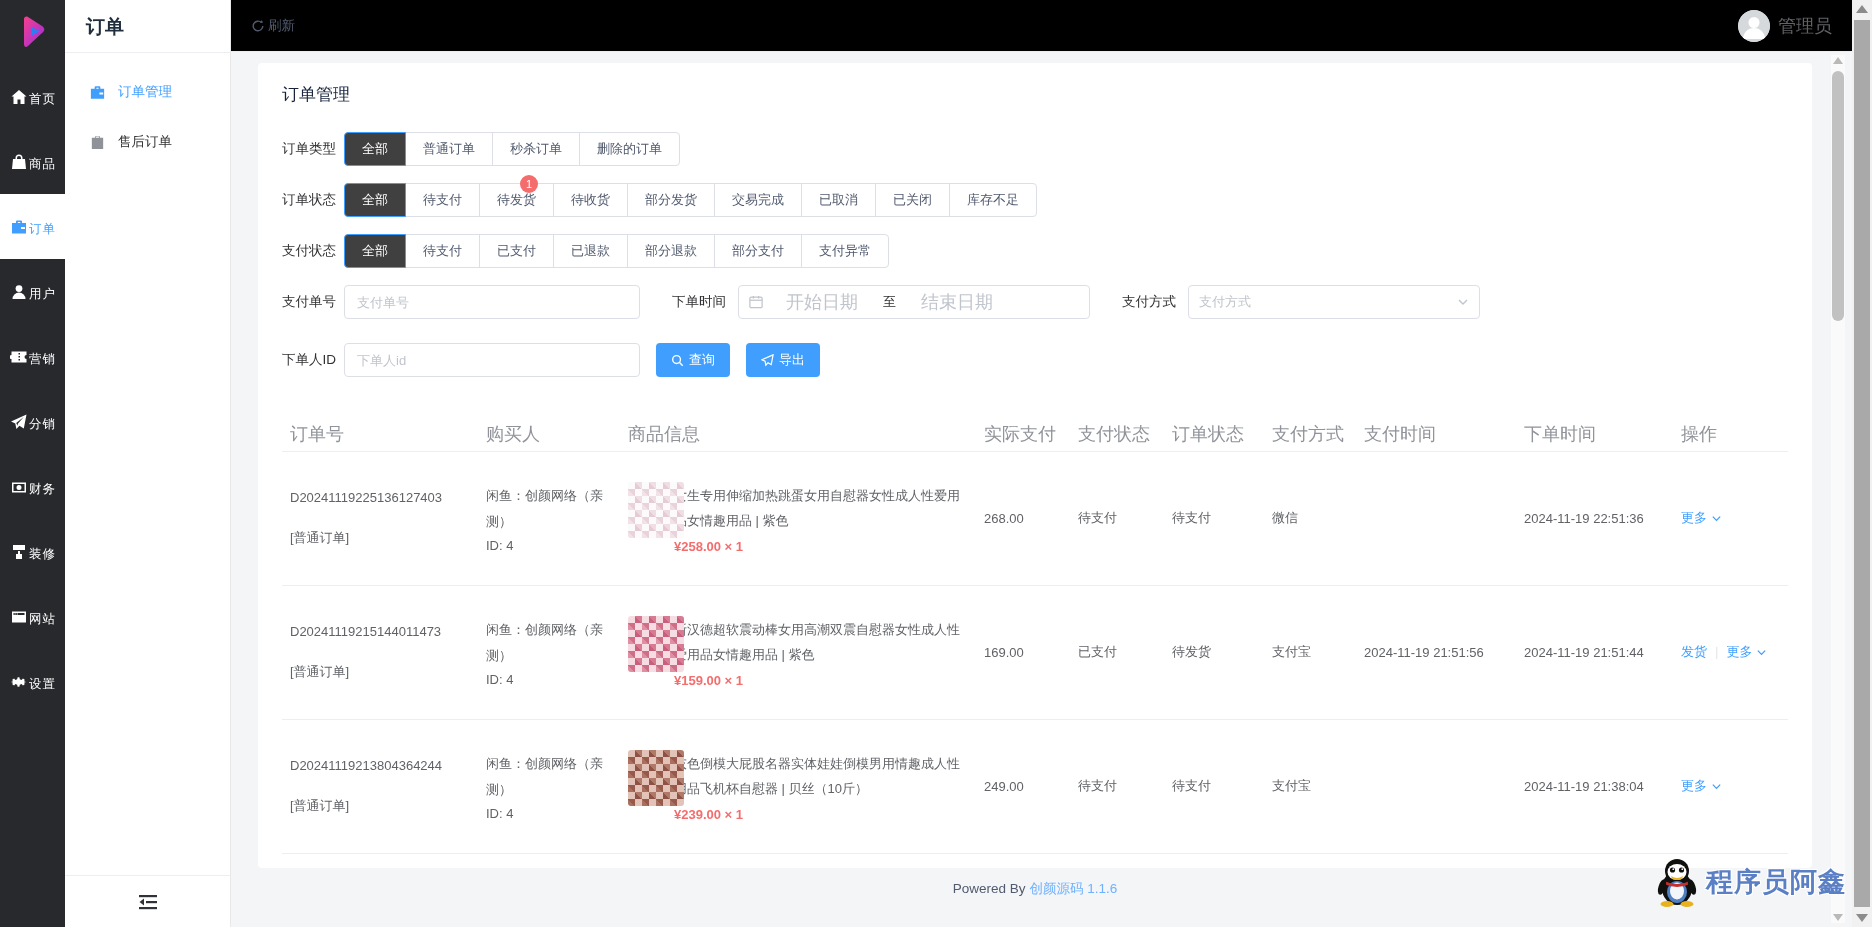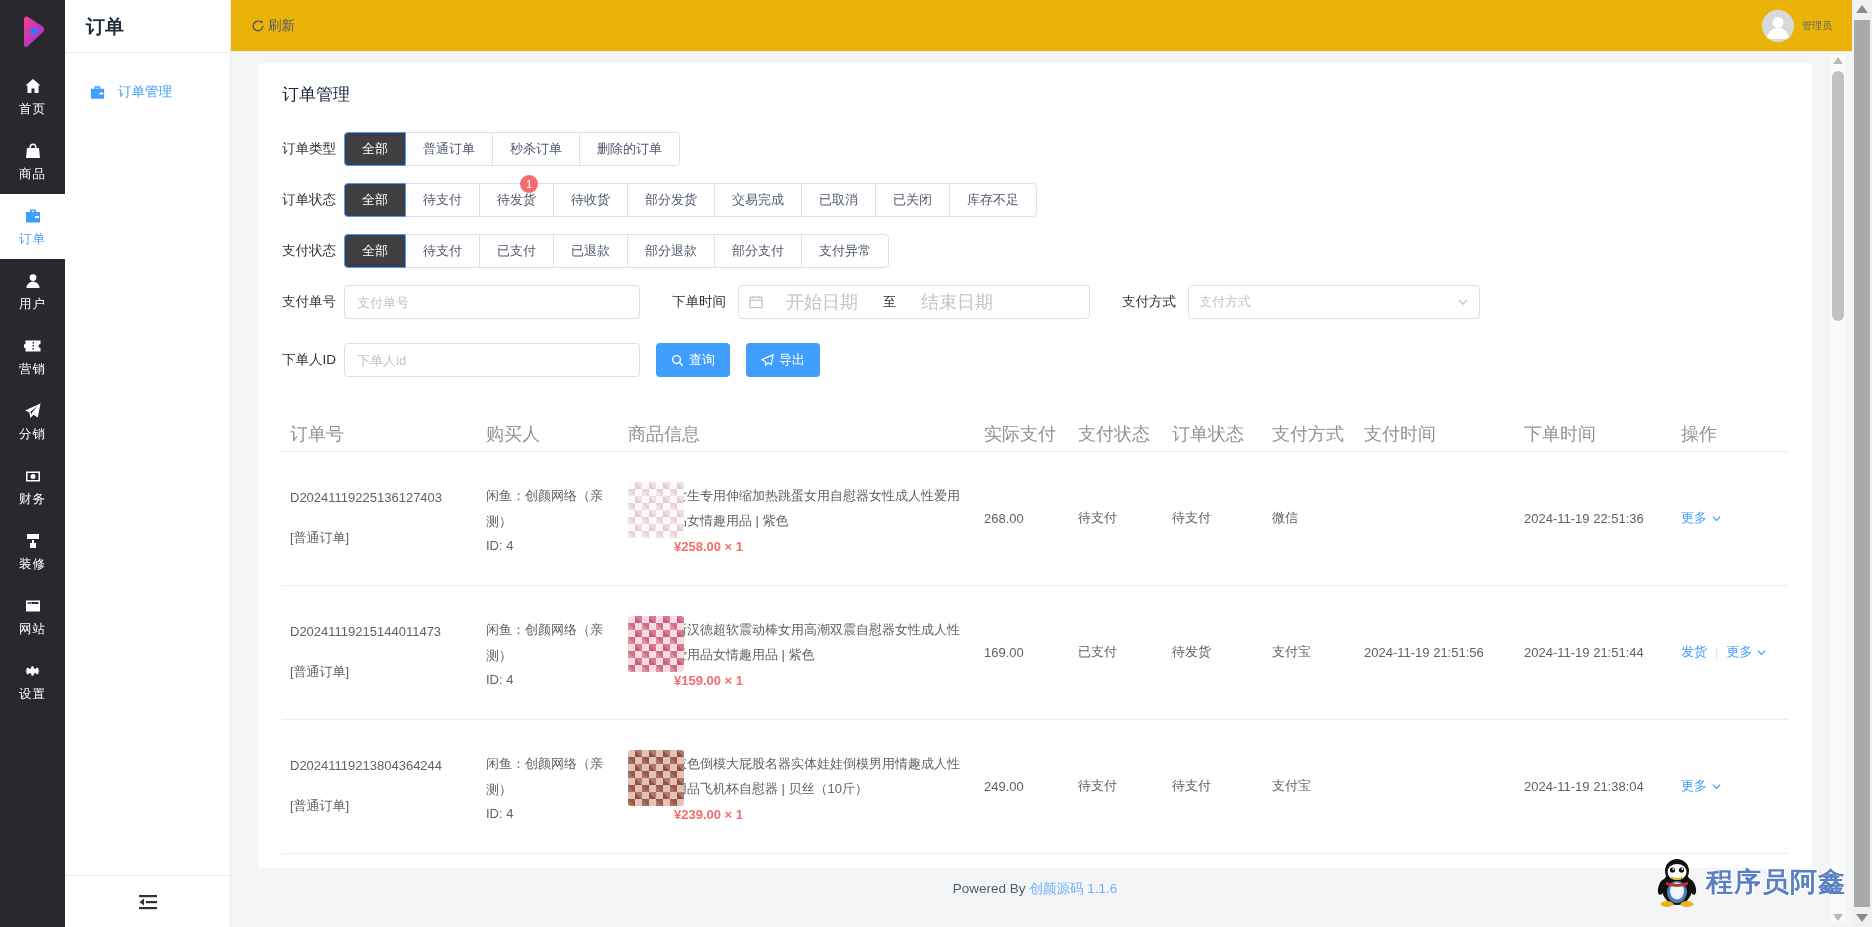--- a/index.html
+++ b/index.html
@@ -2,21 +2,21 @@
 <html><head>
 <meta charset="utf-8">
 <style>
   * { margin:0; padding:0; box-sizing:border-box; }
   html,body { width:1872px; height:927px; overflow:hidden; background:#f4f5f7;
     font-family:"Liberation Sans","DejaVu Sans",sans-serif; }
 
   
   .rail { position:absolute; left:0; top:0; bottom:0; width:65px; background:#28292d; z-index:5; }
   .rail-logo { height:64px; display:flex; align-items:center; justify-content:center; cursor:pointer; }
-  .rail-item { height:65px; display:flex; flex-direction:column; align-items:center; justify-content:center;
+  .rail-item { height:65px; display:flex; flex-direction:row; align-items:center; justify-content:center;
     color:#ffffff; cursor:pointer; }
   .rail-item .rail-icon { width:20px; height:20px; display:flex; align-items:center; justify-content:center; }
   .rail-item .rail-icon svg { width:18px; height:18px; fill:currentColor; }
   .rail-item .rail-label { font-size:12.5px; margin-top:5px; letter-spacing:1px; }
   .rail-item.active { background:#ffffff; color:#409eff; }
 
   
   .sidebar2 { position:absolute; left:65px; top:0; bottom:0; width:166px; background:#ffffff;
     border-right:1px solid #e8e8e8; z-index:4; }
   .sidebar2-title { height:53px; line-height:53px; padding-left:21px; font-size:19px; font-weight:bold;
@@ -25,28 +25,28 @@
   .menu-item { height:50px; display:flex; align-items:center; padding-left:24px; cursor:pointer;
     font-size:13.5px; color:#303133; }
   .menu-item .m-icon { width:17px; height:17px; margin-right:12px; color:#8f9399; }
   .menu-item .m-icon svg { width:17px; height:17px; fill:currentColor; }
   .menu-item.active { color:#409eff; }
   .menu-item.active .m-icon { color:#409eff; }
   .sidebar2-foot { position:absolute; bottom:0; left:0; right:0; height:52px; border-top:1px solid #eceef2;
     display:flex; align-items:center; justify-content:center; cursor:pointer; color:#2f3338; }
 
   
-  .topbar { position:absolute; left:231px; top:0; right:20px; height:52px; background:#eab308;
+  .topbar { position:absolute; left:231px; top:0; right:20px; height:52px; background:#000000;
     border-bottom:1px solid #eceef2; display:flex; align-items:center; justify-content:space-between;
     padding:0 20px 0 20px; z-index:3; }
   .refresh { display:flex; align-items:center; font-size:13.5px; color:#515a6e; cursor:pointer; }
   .refresh svg { width:14px; height:14px; margin-right:3px; stroke:#515a6e; fill:none; stroke-width:1.6; }
   .adminbox { display:flex; align-items:center; cursor:pointer; }
   .avatar { width:32px; height:32px; border-radius:50%; background:#d6d9dc; overflow:hidden; margin-right:8px; }
-  .admin-name { font-size:10px; color:#606266; }
+  .admin-name { font-size:18px; color:#606266; }
 
   
   .main { position:absolute; left:231px; top:52px; right:20px; bottom:0; overflow:hidden; }
   .content-col { width:1554px; margin:11px 0 0 27px; }
   .card { background:#fff; border-radius:4px; padding:20px 24px 14px 24px; }
   .card-title { font-size:17px; color:#17233d; margin-bottom:26px; }
 
   
   .filter-row { display:flex; align-items:center; margin-bottom:17px; position:relative; }
   .filter-label { width:62px; font-size:13.5px; color:#303133; flex:none; }
@@ -225,20 +225,26 @@
 </div>
 
 <div class="sidebar2">
   <div class="sidebar2-title">订单</div>
   <div class="menu" id="menu-items">
       <div class="menu-item active">
     <span class="m-icon"><svg viewBox="0 0 18 18">
             <path d="M7 2.5h4a1 1 0 0 1 1 1V5h4v10.5H2V5h4V3.5a1 1 0 0 1 1-1Zm.8 2.5h2.4V4H7.8ZM11 9v2h4V9Z"></path>
           </svg></span>
     <span class="m-label">订单管理</span>
+  </div>
+      <div class="menu-item">
+    <span class="m-icon"><svg viewBox="0 0 18 18">
+            <path d="M6.5 2.5h5V4h3.5v12h-12V4h3.5Zm1 1.5h3V3h-3ZM5.5 7h7v1.3h-7Zm0 3h7v1.3h-7Zm0 3h4.5v1.3H5.5Z"></path>
+          </svg></span>
+    <span class="m-label">售后订单</span>
   </div>
     </div>
   <div class="sidebar2-foot">
     <svg width="18" height="16" viewBox="0 0 18 16">
       <rect x="0" y="1" width="18" height="2.2" fill="#2f3338"></rect>
       <rect x="7" y="7" width="11" height="2.2" fill="#2f3338"></rect>
       <rect x="0" y="13" width="18" height="2.2" fill="#2f3338"></rect>
       <path d="M5 4.5 L0.5 8 L5 11.5 Z" fill="#2f3338"></path>
     </svg>
   </div>

